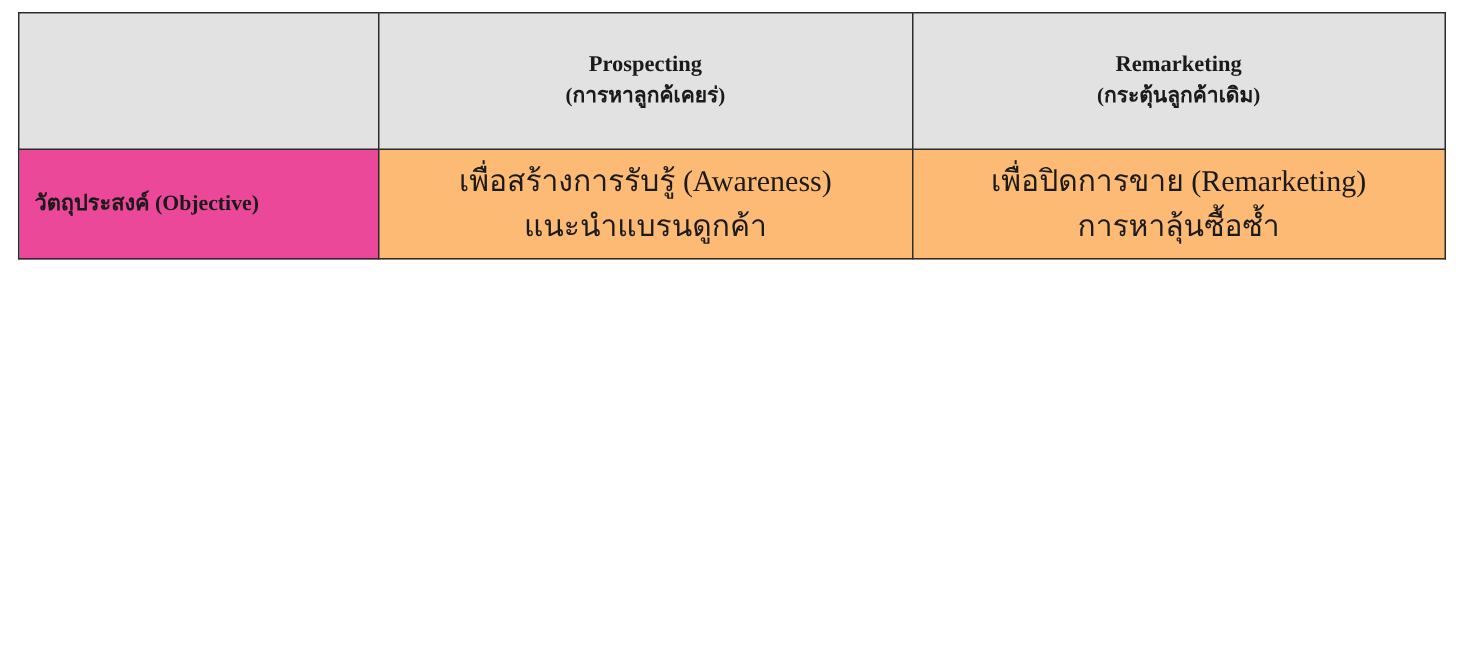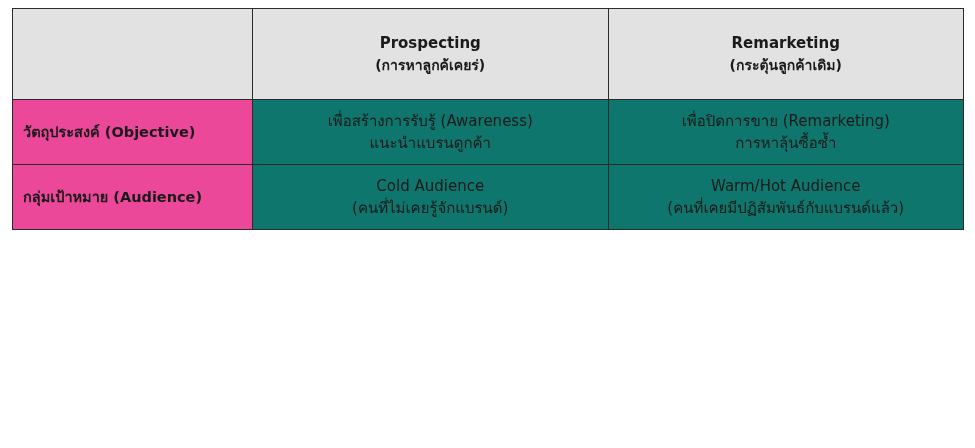--- a/index.html
+++ b/index.html
@@ -12,20 +12,21 @@
     height: 448px;
     font-family: "DejaVu Sans", "Liberation Sans", sans-serif;
     color: #1a1a1a;
     overflow: hidden;
   }
   .table-wrap {
     box-sizing: border-box;
     width: 975px;
     height: 364px;
     padding: 8px 12px 8px 12px;
+    font-family: Liberation Serif, serif;
   }
   table.compare {
     border-collapse: collapse;
     width: 951px;
     table-layout: fixed;
   }
   table.compare td, table.compare th {
     border: 1px solid #2b2b2b;
     vertical-align: middle;
     padding: 6px 10px;
@@ -47,23 +48,23 @@
     font-size: 14px;
   }
   tbody td.rowlabel {
     background: #ec4899;
     font-weight: bold;
     font-size: 14.5px;
     line-height: 1.4;
     text-align: left;
   }
   tbody td.cell {
-    background: #0f766e;
+    background: #fdba74;
     text-align: center;
-    font-size: 15px;
+    font-size: 20px;
     line-height: 1.5;
   }
   tbody td.cell .line {
     display: block;
   }
   tbody tr { height: 65px; }
   tbody tr.tall { height: 68px; }
   .empty-corner {
     background: #e2e2e2;
   }
@@ -98,28 +99,15 @@
         </td>
         <td class="cell">
           <span class="line">เพื่อสร้างการรับรู้ (Awareness)</span>
           <span class="line">แนะนำแบรนดูกค้า</span>
         </td>
         <td class="cell">
           <span class="line">เพื่อปิดการขาย (Remarketing)</span>
           <span class="line">การหาลุ้นซื้อซ้ำ</span>
         </td>
       </tr>
-      <tr>
-        <td class="rowlabel">
-          <span class="line">กลุ่มเป้าหมาย (Audience)</span>
-        </td>
-        <td class="cell">
-          <span class="line">Cold Audience</span>
-          <span class="line">(คนที่ไม่เคยรู้จักแบรนด์)</span>
-        </td>
-        <td class="cell">
-          <span class="line">Warm/Hot Audience</span>
-          <span class="line">(คนที่เคยมีปฏิสัมพันธ์กับแบรนด์แล้ว)</span>
-        </td>
-      </tr>
     </tbody>
   </table>
 </div>
 
 </body></html>

